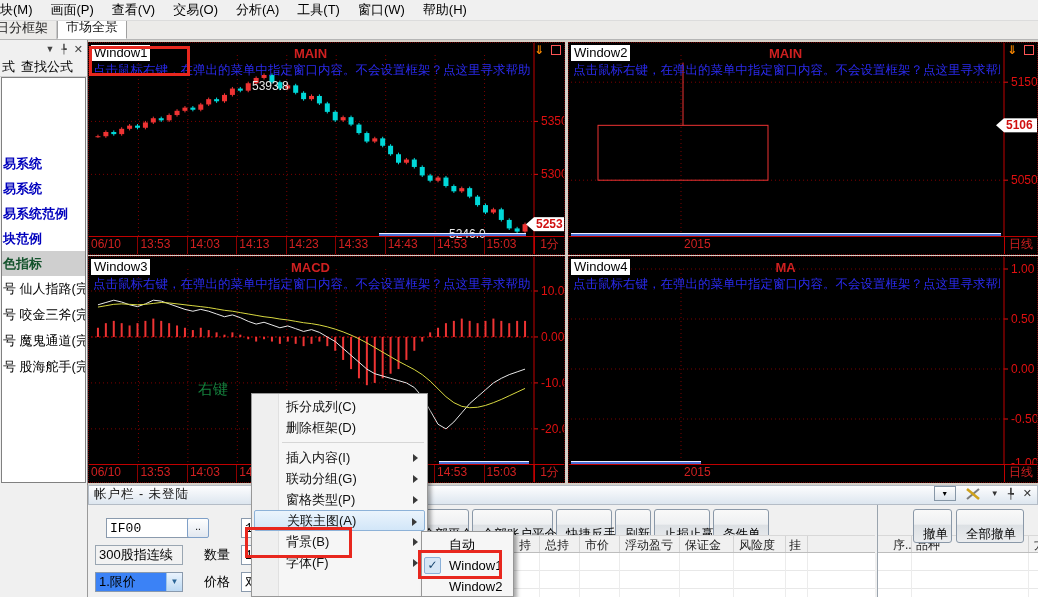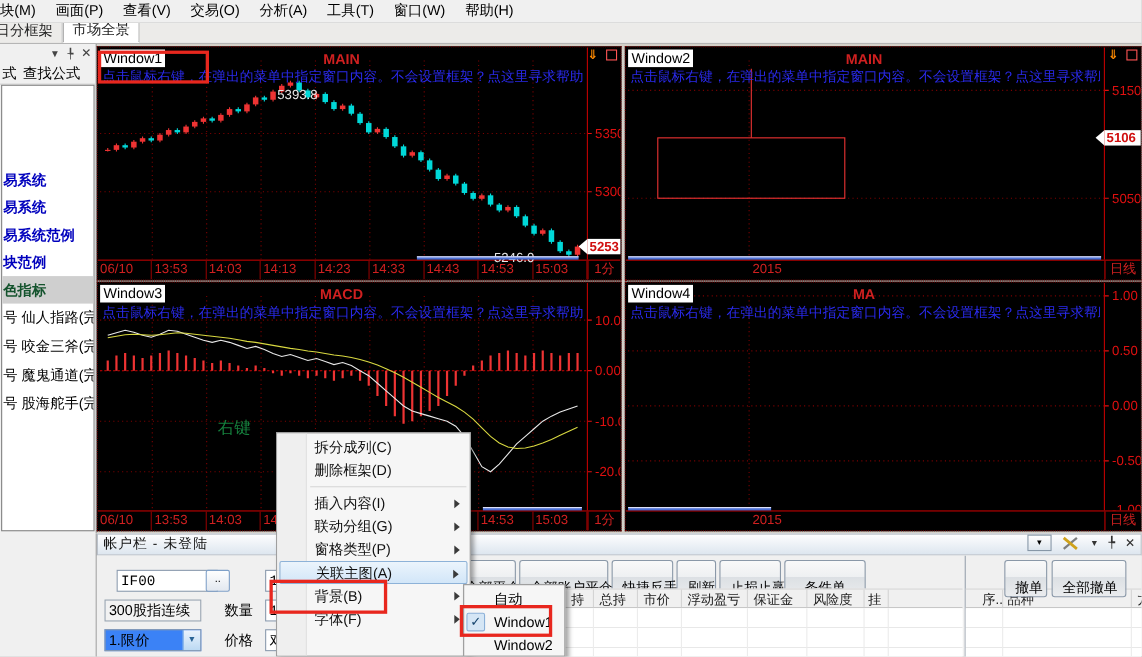--- a/index.html
+++ b/index.html
@@ -490,21 +490,21 @@
           <span>1.限价</span><span class="car">▼</span>
         </div>
         <span class="flabel" style="left:116px;top:67px">价格</span>
         <input class="tin" style="left: 153px; top: 67px; width: 60px;" value="对">
 
         <button class="wbtn" style="left:325px;width:56px">全部平仓</button>
         <button class="wbtn" style="left:384px;width:81px">全部账户平仓</button>
         <button class="wbtn" style="left:468px;width:56px">快捷反手</button>
         <button class="wbtn" style="left:527px;width:36px">刷新</button>
         <button class="wbtn" style="left:566px;width:56px">止损止赢</button>
-        <button class="wbtn" style="left:625px;width:74px">条件单</button>
+        <button class="wbtn" style="left:625px;width:56px">条件单</button>
         <button class="wbtn" style="left:825px;width:39px;z-index:5">撤单</button>
         <button class="wbtn" style="left:868px;width:68px;z-index:5">全部撤单</button>
 
         <div class="hdrrow">
           <span class="hcell" style="left:96px">持</span>
           <span class="hcell" style="left:122px">总持</span>
           <span class="hcell" style="left:162px">市价</span>
           <span class="hcell" style="left:202px">浮动盈亏</span>
           <span class="hcell" style="left:262px">保证金</span>
           <span class="hcell" style="left:316px">风险度</span>

